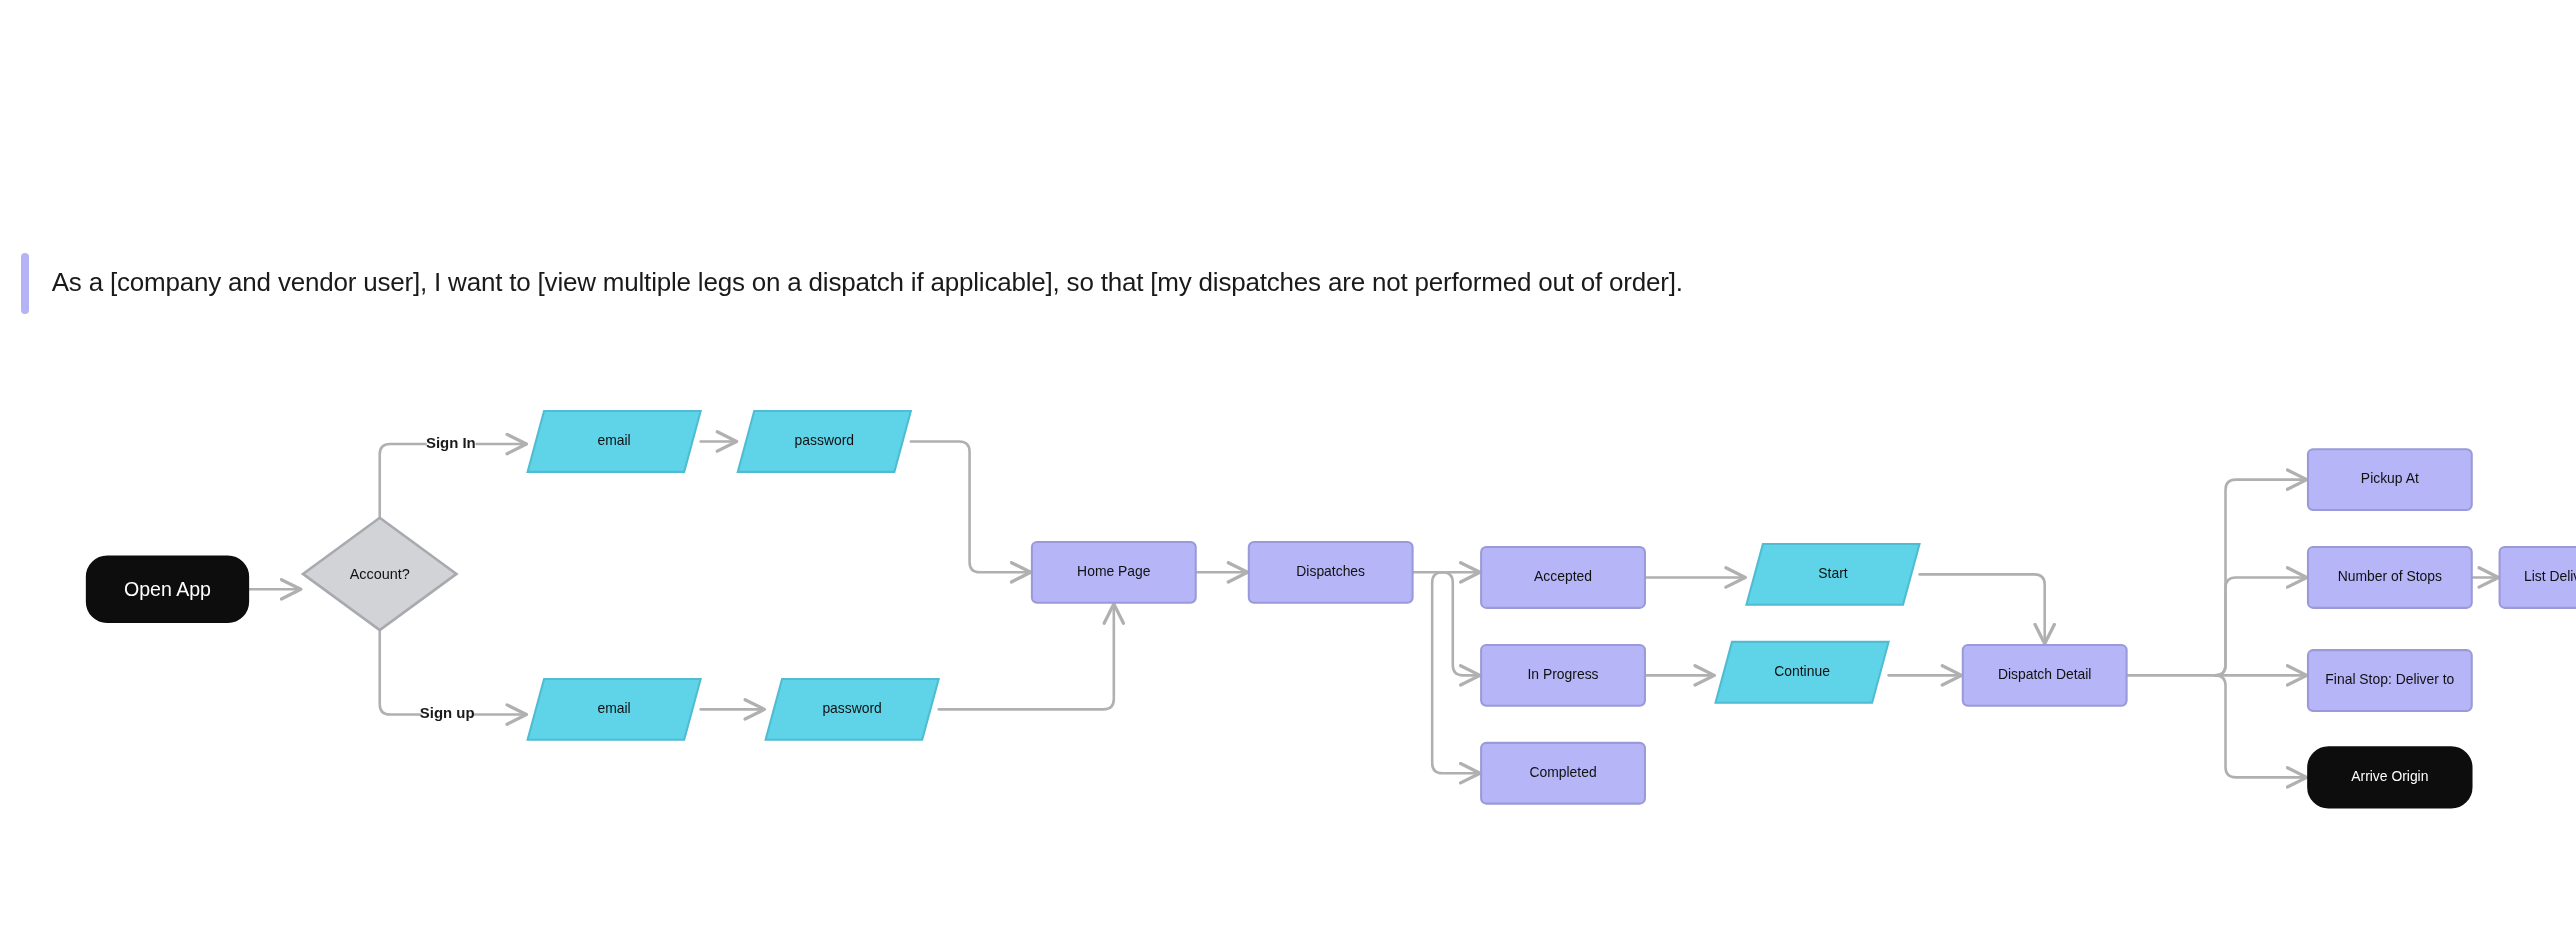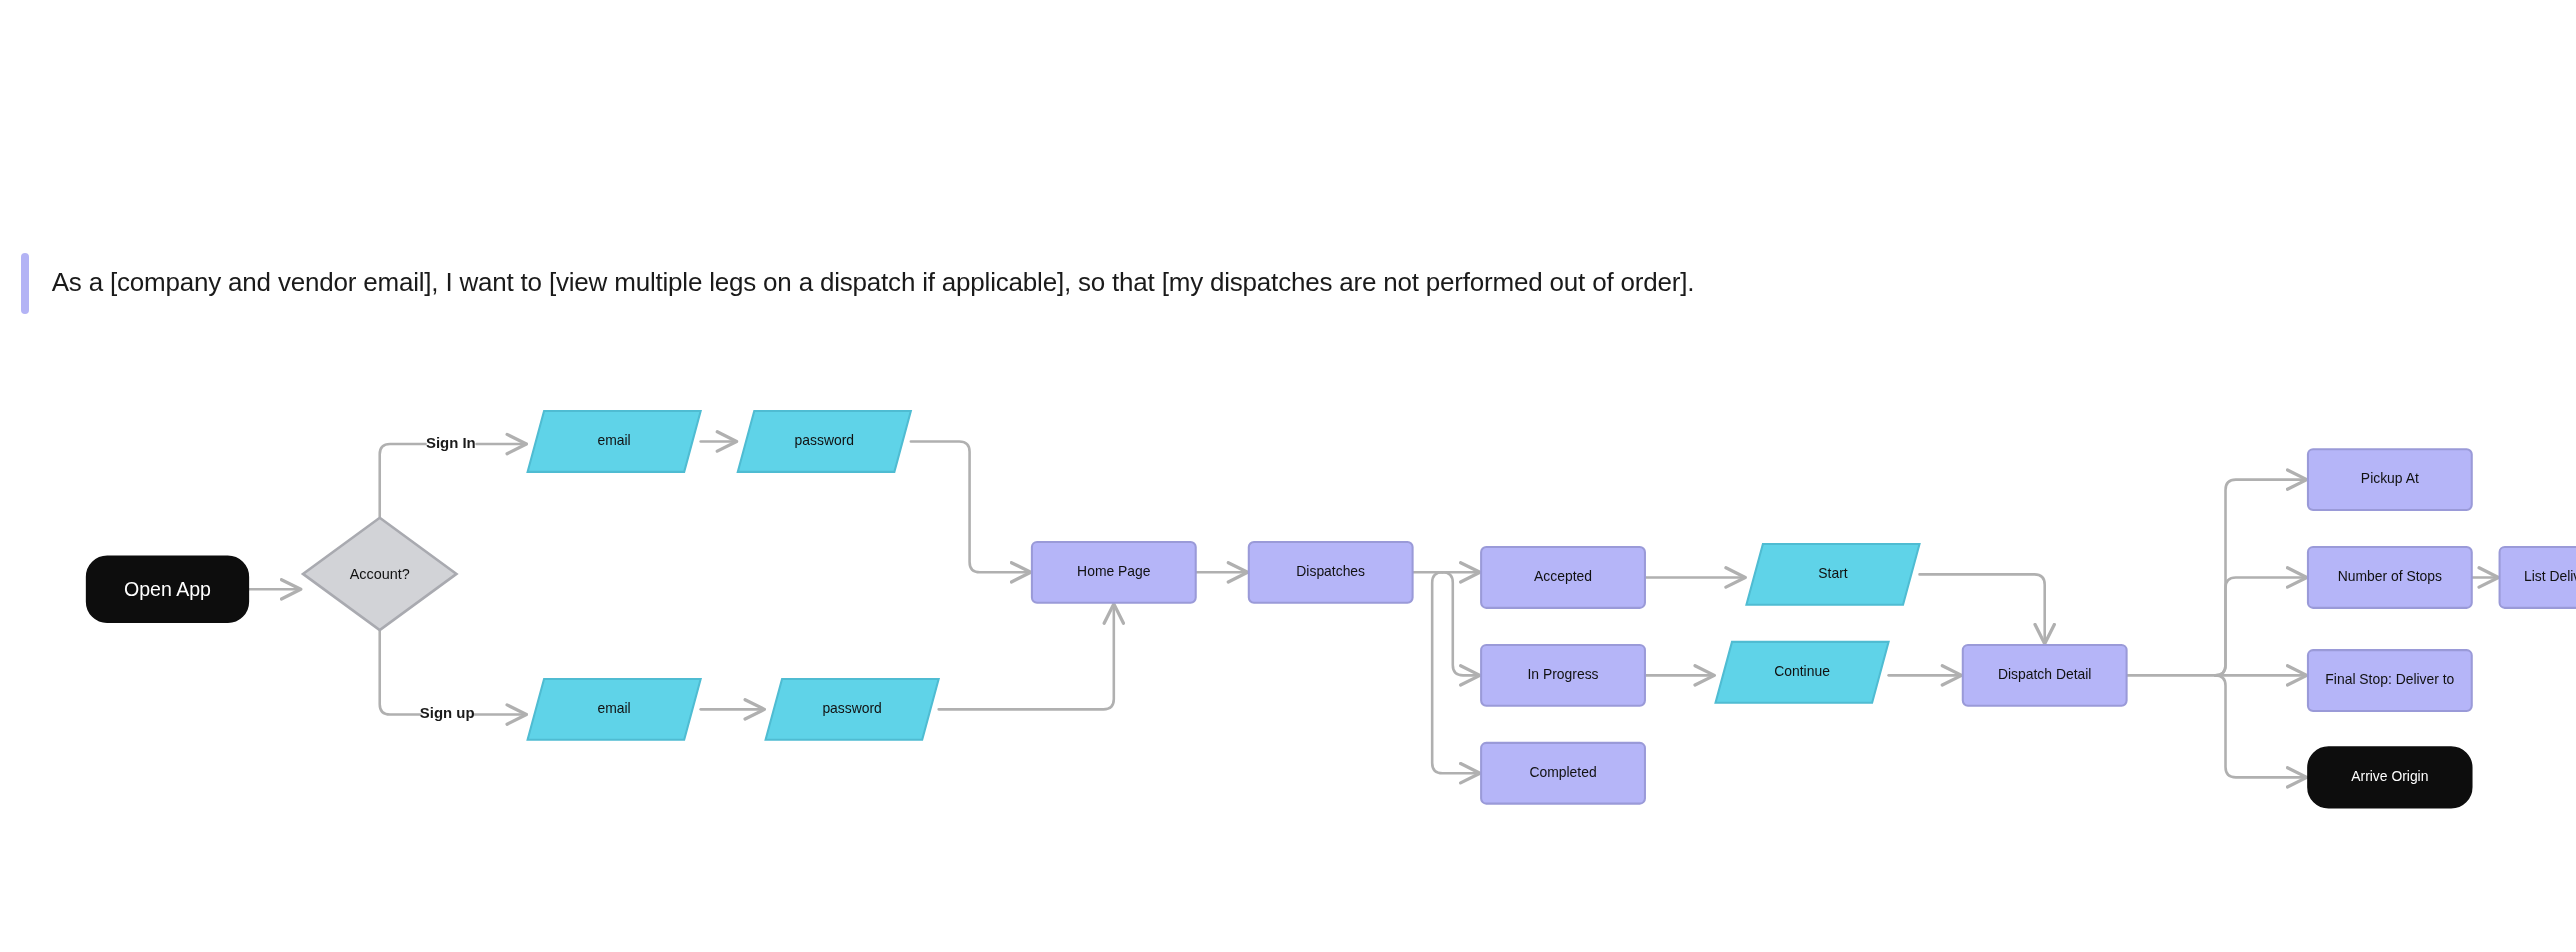--- a/index.html
+++ b/index.html
@@ -255,15 +255,15 @@
 
     <g id="edge-labels">
       <text class="edge-label" x="875" y="862">Sign In</text>
       <text class="edge-label" x="868" y="1387">Sign up</text>
     </g>
   </svg>
 </div>
 
 <div id="story-row">
   <div id="story-accent"></div>
-  <div id="story-text">As a [company and vendor email], I want to [view multiple legs on a dispatch if applicable], so that [my dispatches are not performed out of order].</div>
+  <div id="story-text">As a [company and vendor user], I want to [view multiple legs on a dispatch if applicable], so that [my dispatches are not performed out of order].</div>
 </div>
 
 
 </body></html>

